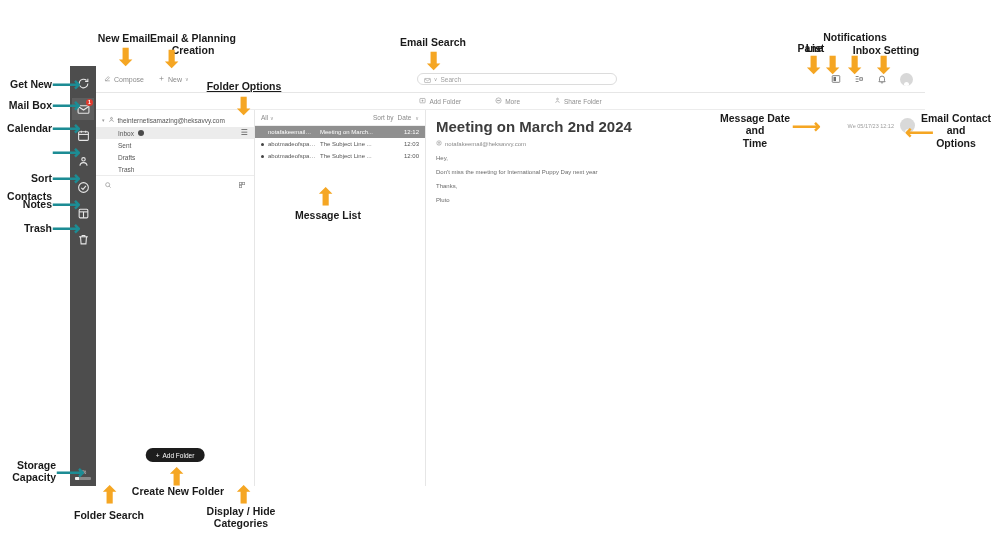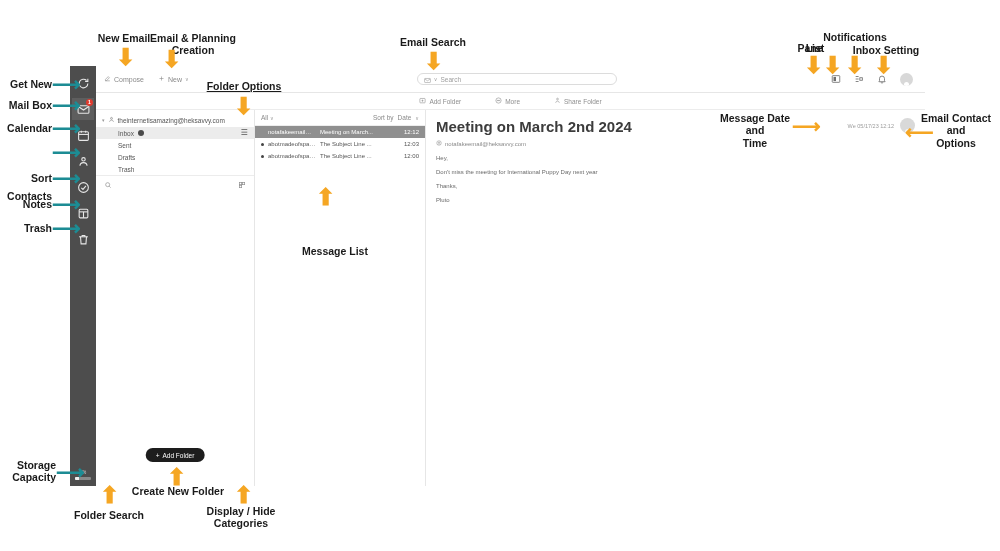--- a/index.html
+++ b/index.html
@@ -446,21 +446,21 @@
 <div class="arrow right teal" style="left:52px;top:194px;">⟶</div>
 
 <div class="anno l" style="left:0px;top:222px;width:52px;">Trash</div>
 <div class="arrow right teal" style="left:52px;top:218px;">⟶</div>
 
 <div class="anno l" style="left:0px;top:459px;width:56px;">Storage
 Capacity</div>
 <div class="arrow right teal" style="left:56px;top:462px;">⟶</div>
 
 <div class="arrow up" style="left:316px;top:186px;">⬆</div>
-<div class="anno" style="left:291px;top:209px;width:88px;margin-top:36px;">Message List</div>
+<div class="anno" style="left:284px;top:209px;width:88px;">Message List</div>
 
 <div class="anno" style="left:711px;top:112px;width:88px;">Message Date and
 Time</div>
 <div class="arrow right" style="left:792px;top:116px;">⟶</div>
 
 <div class="anno" style="left:912px;top:112px;width:88px;">Email Contact and
 Options</div>
 <div class="arrow left" style="left:905px;top:122px;">⟵</div>
 
 <div class="arrow up" style="left:100px;top:484px;">⬆</div>

